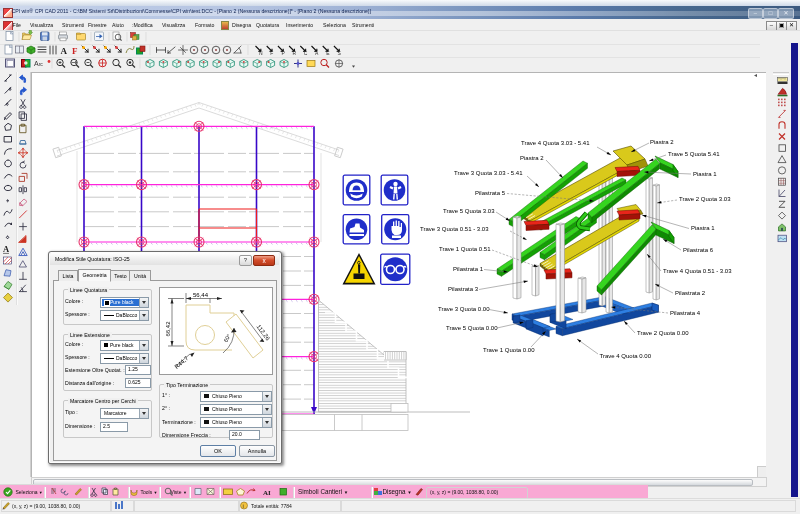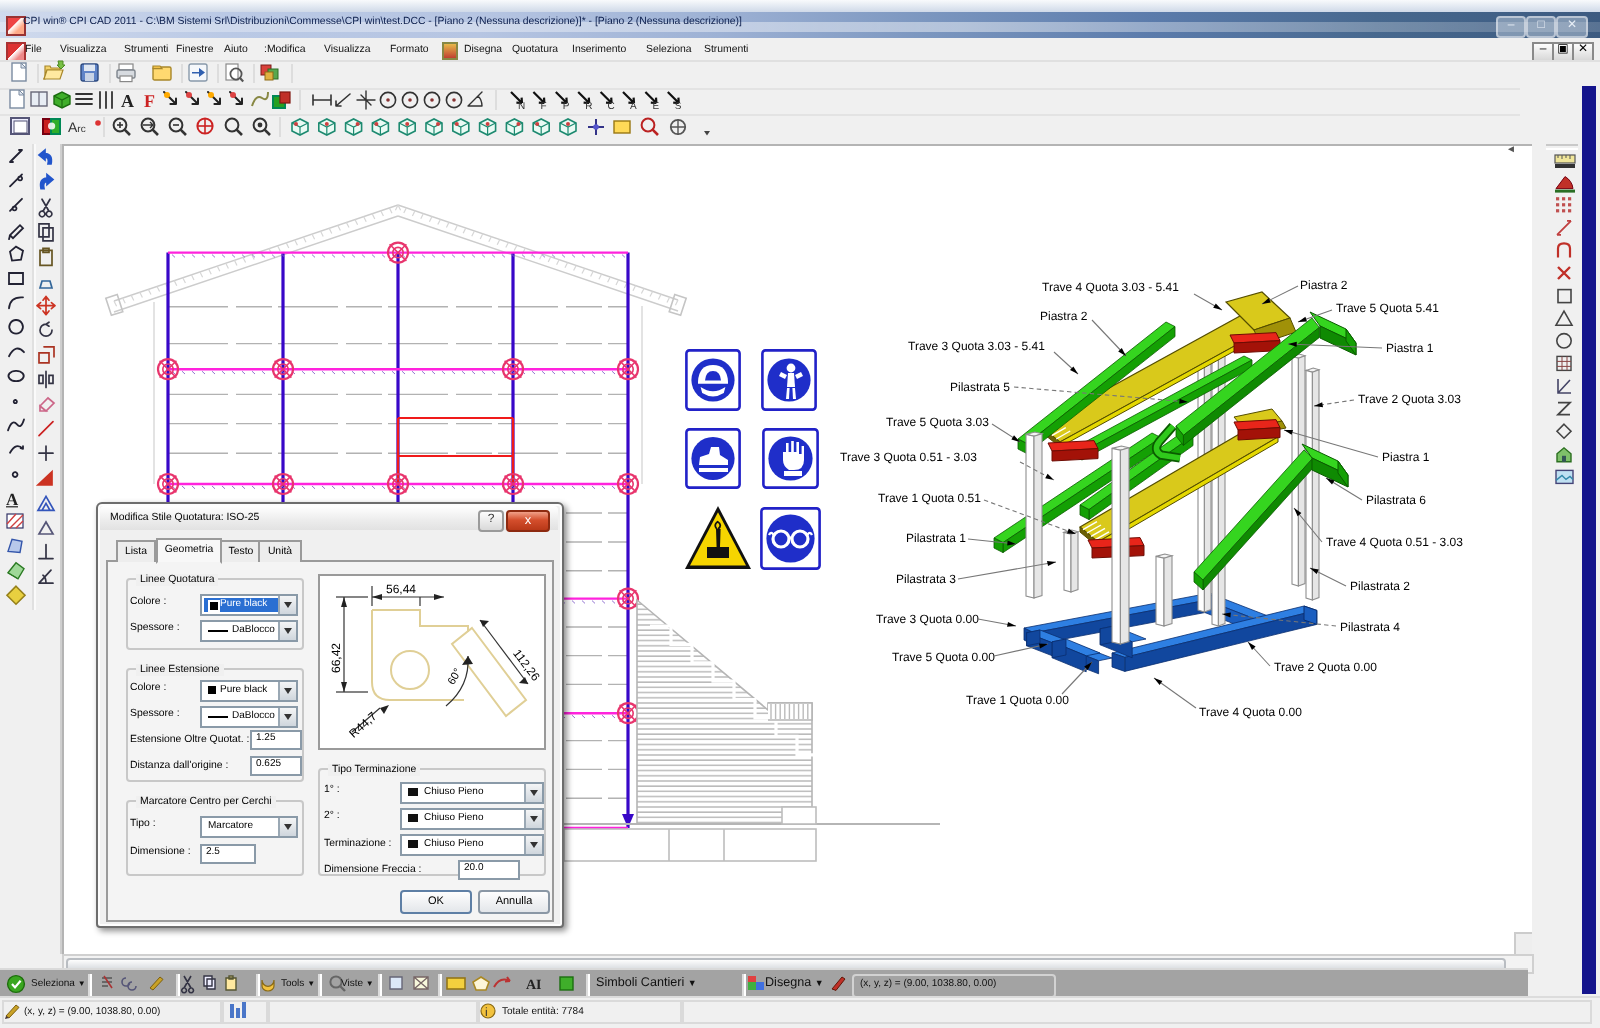--- a/index.html
+++ b/index.html
@@ -24,21 +24,21 @@
 .sep{position:absolute;width:1px;height:11px;background:#dcdcdc;border-right:1px solid #fff;}
 
 #mainbg{left:0;top:71px;width:800px;height:413px;background:#f0f0f0;}
 #canvas{left:31px;top:72px;width:735px;height:405px;background:#fff;border:1px solid #b4b4b4;border-right:none;}
 #vscroll{left:757px;top:466px;width:9px;height:10px;background:#eee;border:1px solid #ccc;}
 #hscroll{left:31px;top:477px;width:734px;height:8px;background:#f3f3f3;border:1px solid #d0d0d0;}
 #hthumb{left:33px;top:478.5px;width:718px;height:5px;background:linear-gradient(#fdfdfd,#d5d9dd);border:1px solid #b9bdc2;border-radius:2px;}
 #rpanel{left:766px;top:71px;width:25px;height:413px;background:#f0f0f0;}
 #bluestrip{left:791px;top:43px;width:7px;height:454px;background:#14148c;}
 
-#btoolbar{left:0;top:484px;width:764px;height:14px;background:#a3a3a3;border-top:1px solid #dadada;}
+#btoolbar{left:0;top:484px;width:648px;height:14px;background:#f9a8d4;border-top:1px solid #dadada;}
 #statusbar{left:0;top:498px;width:800px;height:13px;background:#f0f0f0;border-top:1px solid #dcdcdc;}
 .btxt{position:absolute;font-size:5.5px;color:#111;white-space:nowrap;}
 
 #dlg{left:48px;top:251px;width:232px;height:211px;background:#f0f0f0;
  border:1px solid #6d6d6d;border-radius:3px 3px 2px 2px;
  box-shadow:1.5px 1.5px 3px rgba(0,0,0,.45), inset 0 0 0 1px #fdfdfd;}
 .dtxt{position:absolute;font-size:5.2px;color:#000;white-space:nowrap;}
 .grp{position:absolute;border:1px solid #c8c8c8;border-radius:2px;}
 .grp>span{position:absolute;left:4px;top:-3.5px;background:#f0f0f0;font-size:5.2px;padding:0 2px;white-space:nowrap;}
 .combo{position:absolute;height:9px;background:#fff;border:1px solid #8a9aa8;font-size:5px;}

